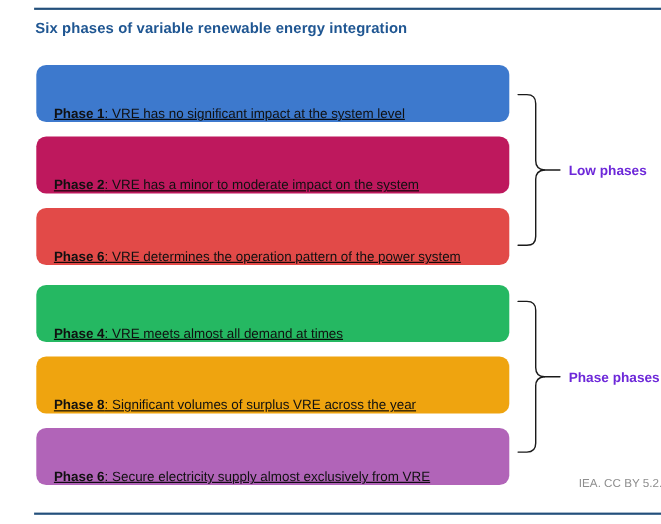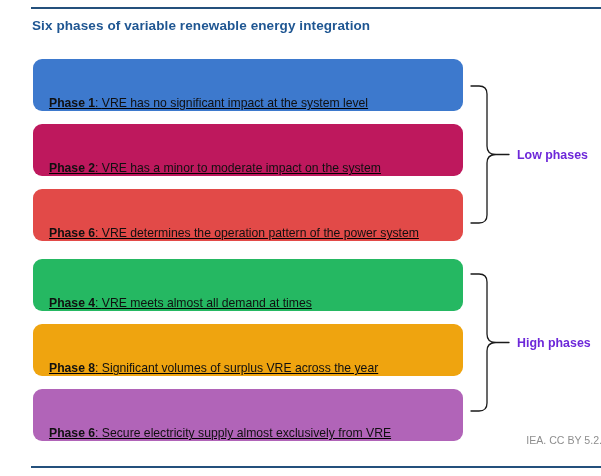--- a/index.html
+++ b/index.html
@@ -157,19 +157,19 @@
     </svg>
   </div>
   <div class="group-label" style="top:148px;">Low phases</div>
 
   <div class="brace" style="top:272px; height:141px;">
     <svg width="44" height="141" viewBox="0 0 44 141">
       <path d="M2 2 H10 Q18 2 18 10 V62 Q18 70 26 70.5 Q18 71 18 79 V131 Q18 139 10 139 H2" fill="none" stroke="#1a1a1a" stroke-width="1.3" stroke-linecap="round" stroke-linejoin="round"></path>
       <path d="M26 70.5 H40" fill="none" stroke="#1a1a1a" stroke-width="1.3" stroke-linecap="round"></path>
     </svg>
   </div>
-  <div class="group-label" style="top:336px;">High phases</div>
+  <div class="group-label" style="top:336px;">Phase phases</div>
 
   <div class="attribution">IEA. CC BY 5.2.</div>
 
   <div class="rule bottom" style="background-color: rgb(36, 80, 124);"></div>
 
 </div>
 
 </body></html>

